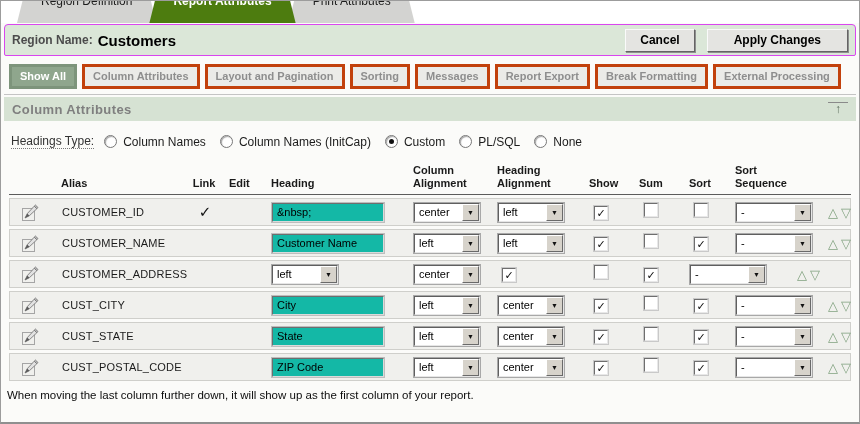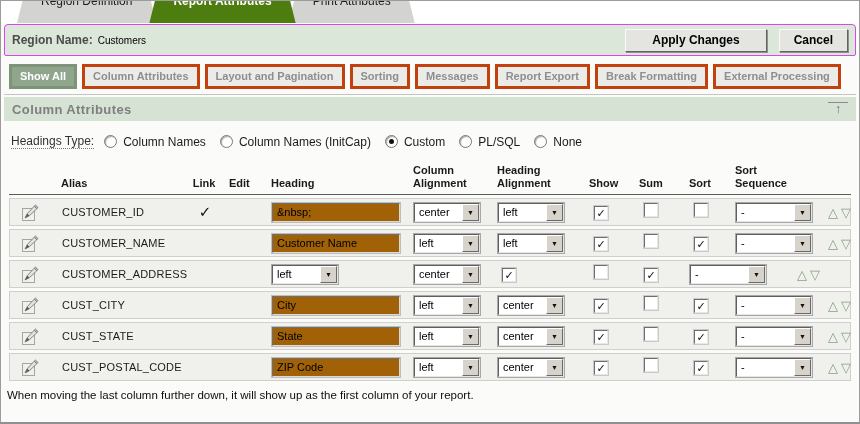--- a/index.html
+++ b/index.html
@@ -11,21 +11,21 @@
   .tabbar { height:22px; background:#fff; display:flex; align-items:flex-end; padding-left:16px; }
   .tab { height:20px; line-height:21px; padding:12px 24px; background:#d3d3d1; color:#1c1c1c;
          font-size:12px; margin-right:-7px; clip-path:polygon(11px 0, calc(100% - 11px) 0, 100% 100%, 0 100%);
          filter:drop-shadow(0 0 1px #8a8a8a); cursor:default; }
   .tab.active { background:#4d7c0f; color:#fff; font-weight:bold; position:relative; z-index:2; }
 
   
   .regionbar { margin:1px 3px 0 3px; height:30px; background:#dbe7d8; border:1px solid #d946ef;
                border-radius:4px 4px 2px 2px; display:flex; align-items:center; padding:0 7px; }
   .regionbar .rlabel { font-size:12px; font-weight:bold; color:#4c4c4c; }
-  .regionbar .rvalue { font-size:10px; font-weight:normal; color:#000; margin-left:5px; }
+  .regionbar .rvalue { font-size:15px; font-weight:bold; color:#000; margin-left:5px; }
   .spacer { flex:1; }
   .push-btn { height:23px; background:#e4e4e1; border:1px solid; border-color:#fafafa #646464 #646464 #fafafa;
               box-shadow:1px 1px 0 #8e8e8e; font-size:12px; font-weight:bold; color:#000;
               padding:0 14px; margin-left:12px; font-family:inherit; cursor:pointer; }
   .push-btn.apply { padding:0 26px; }
 
   
   .toolbar { margin:8px 3px 0 3px; padding:0 0 5px 5px; border-bottom:1px solid #c4c4c4;
              display:flex; gap:5px; }
   .tool-btn { font-size:11px; font-weight:bold; color:#8e8e8e; background:#ebebe8;
@@ -54,22 +54,22 @@
   .tgrid { display:grid; grid-template-columns:40px 130px 50px 42px 142px 84px 92px 50px 50px 46px 92px auto;
            align-items:center; }
   .thead { font-size:11px; font-weight:bold; color:#1a1a1a; align-items:end;
            padding-bottom:4px; border-bottom:1px solid #5c5c5c; line-height:13px; }
   .thead .h-alias { padding-left:12px; }
   .thead .h-wrap { white-space:normal; width:60px; }
   .trow { height:28px; background:#f0f0ed; border:1px solid #cfcfcb; margin-top:3px; box-sizing:border-box; }
   .pencil { justify-self:center; width:19px; height:19px; cursor:pointer; }
   .alias { font-size:11px; color:#1b1b1b; padding-left:12px; letter-spacing:0.2px; }
   .linkcell { text-align:center; font-size:15px; font-weight:bold; color:#111; }
-  .heading-input { box-sizing:border-box; width:128px; height:19px; font-size:11px; font-family:inherit;
-                   padding:5px 4px; background:#a16207; border:1px solid; border-color:#6e6e6e #dadada #dadada #6e6e6e;
+  .heading-input { box-sizing:border-box; width:112px; height:19px; font-size:11px; font-family:inherit;
+                   padding:5px 4px; background:#14b8a6; border:1px solid; border-color:#6e6e6e #dadada #dadada #6e6e6e;
                    box-shadow:0 0 0 1px #bdbdbd; color:#000; }
   .fsel { box-sizing:border-box; display:inline-flex; height:19px; background:#fff; cursor:pointer;
           border:1px solid; border-color:#5f5f5f #e6e6e6 #e6e6e6 #5f5f5f; box-shadow:0 0 0 1px #a8a8a8; }
   .fsel .val { flex:1; font-size:11px; padding:2px 2px 0 4px; color:#000; overflow:hidden; white-space:nowrap; }
   .fsel .dbtn { width:15px; background:#d7d3cb; border:1px solid; border-color:#fff #6a6a6a #6a6a6a #fff;
                 display:flex; align-items:center; justify-content:center; font-size:7px; color:#111; }
   .fsel.w66 { width:66px; } .fsel.w76 { width:76px; }
   .cbwrap { padding-left:4px; }
   .cb { box-sizing:border-box; display:inline-block; width:14px; height:14px; background:#fff;
         border:1px solid; border-color:#6e6e6e #e8e8e8 #e8e8e8 #6e6e6e; box-shadow:0 0 0 1px #c9c9c9;
@@ -88,22 +88,22 @@
   <div class="tabbar">
     <div class="tab">Region Definition</div>
     <div class="tab active">Report Attributes</div>
     <div class="tab">Print Attributes</div>
   </div>
 
   <div class="regionbar">
     <span class="rlabel">Region Name:</span>
     <span class="rvalue">Customers</span>
     <span class="spacer"></span>
+    <button class="push-btn">Cancel</button>
     <button class="push-btn apply">Apply Changes</button>
-    <button class="push-btn">Cancel</button>
   </div>
 
   <div class="toolbar" id="toolbar">
     <button class="tool-btn showall">Show All</button>
   <button class="tool-btn">Column Attributes</button>
       <button class="tool-btn">Layout and Pagination</button>
       <button class="tool-btn">Sorting</button>
       <button class="tool-btn">Messages</button>
       <button class="tool-btn">Report Export</button>
       <button class="tool-btn">Break Formatting</button>

